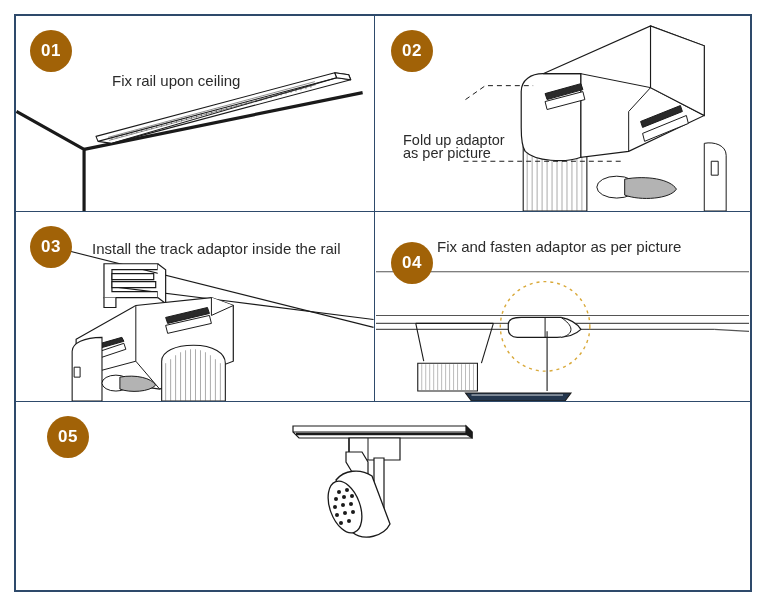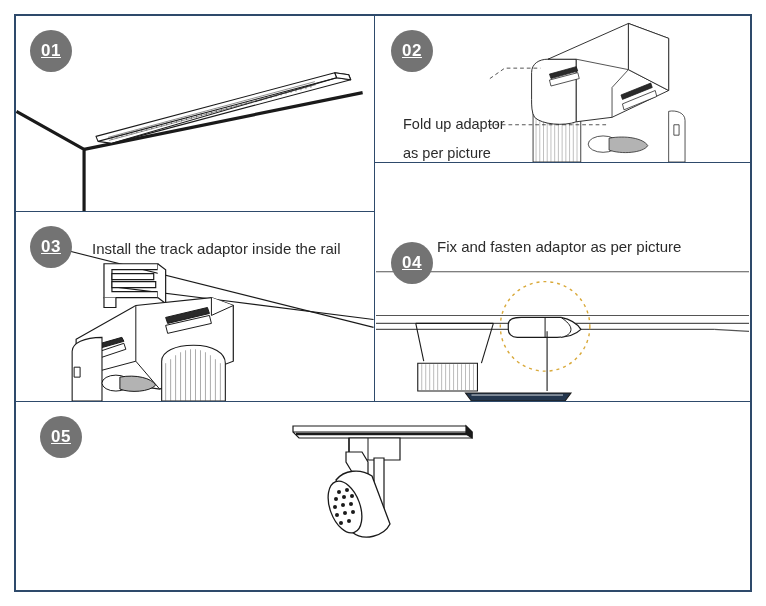--- a/index.html
+++ b/index.html
@@ -33,56 +33,55 @@
     background: #ffffff;
   }
 
   .panel {
     position: absolute;
     box-sizing: border-box;
     overflow: hidden;
     background: #ffffff;
   }
   .panel-01 { left: 0px;   top: 0px;   width: 359px; height: 196px; border-right: 1px solid #2e4a6b; border-bottom: 1px solid #2e4a6b; }
-  .panel-02 { left: 359px; top: 0px;   width: 375px; height: 147px; border-bottom: 1px solid #2e4a6b; }
+  .panel-02 { left: 359px; top: 0px;   width: 375px; height: 196px; border-bottom: 1px solid #2e4a6b; }
   .panel-03 { left: 0px;   top: 196px; width: 359px; height: 190px; border-right: 1px solid #2e4a6b; border-bottom: 1px solid #2e4a6b; padding-left: 34px; }
   .panel-04 { left: 359px; top: 196px; width: 375px; height: 190px; border-bottom: 1px solid #2e4a6b; }
   .panel-05 { left: 0px;   top: 386px; width: 734px; height: 188px; }
 
   .step-badge {
     position: absolute;
     width: 42px;
     height: 42px;
     border-radius: 50%;
-    background: #737373;
+    background: #a16207;
     color: #ffffff;
     font-size: 17px;
     font-weight: bold;
     display: flex;
     align-items: center;
     justify-content: center;
     letter-spacing: 0.5px;
     z-index: 6;
-    text-decoration: underline;
   }
   .badge-01 { left: 14px; top: 14px; }
   .badge-02 { left: 16px; top: 14px; }
   .badge-03 { left: 14px; top: 14px; }
   .badge-04 { left: 16px; top: 30px; }
-  .badge-05 { left: 24px; top: 14px; }
+  .badge-05 { left: 31px; top: 14px; }
 
   .caption {
     position: absolute;
     color: #2b2b2b;
     font-size: 15px;
     white-space: nowrap;
     z-index: 5;
   }
   .cap-01 { left: 96px;  top: 56px; }
-  .cap-02-l1 { left: 28px; top: 100px; font-size: 14.5px; }
+  .cap-02-l1 { left: 28px; top: 116px; font-size: 14.5px; }
   .cap-02-l2 { left: 28px; top: 129px; font-size: 14.5px; }
   .cap-03 { left: 76px;  top: 28px; }
   .cap-04 { left: 62px;  top: 26px; }
   .cap-05 { left: 240px; top: 126px; }
 
   .art {
     position: absolute;
     left: 0;
     top: 0;
     width: 100%;
@@ -91,20 +90,21 @@
   }
 </style>
 </head>
 <body>
 
 <div id="guide">
   <div class="grid-frame">
 
     <div class="panel panel-01">
       <div class="step-badge badge-01">01</div>
+      <div class="caption cap-01">Fix rail upon ceiling</div>
       <svg class="art" viewBox="0 0 359 196">
         <g fill="none" stroke="#1a1a1a" stroke-linejoin="round">
 
           <path d="M0 96 L68 134 L68 196" stroke-width="3.2"></path>
           <path d="M68 134 L348 77" stroke-width="3.2"></path>
 
           <g stroke-width="1.1">
             <path d="M80 121 L320 57 L334 59 L336 64 L96 128 L82 126 Z" fill="#ffffff"></path>
             <path d="M82 126 L322 62 L334 59"></path>
             <path d="M96 128 L322 62"></path>

